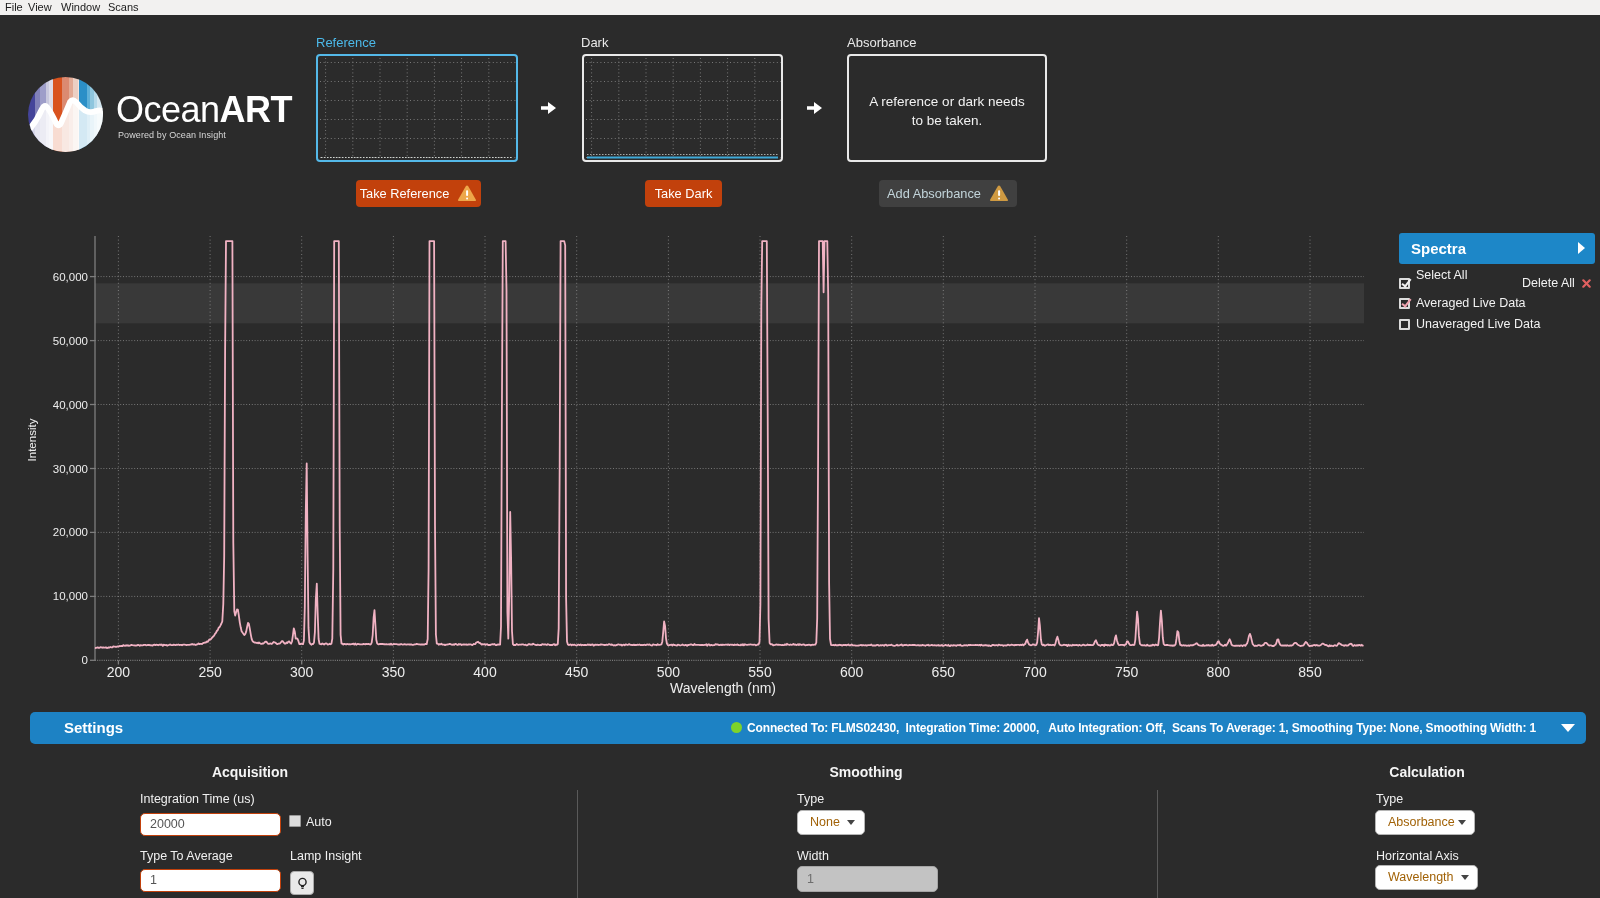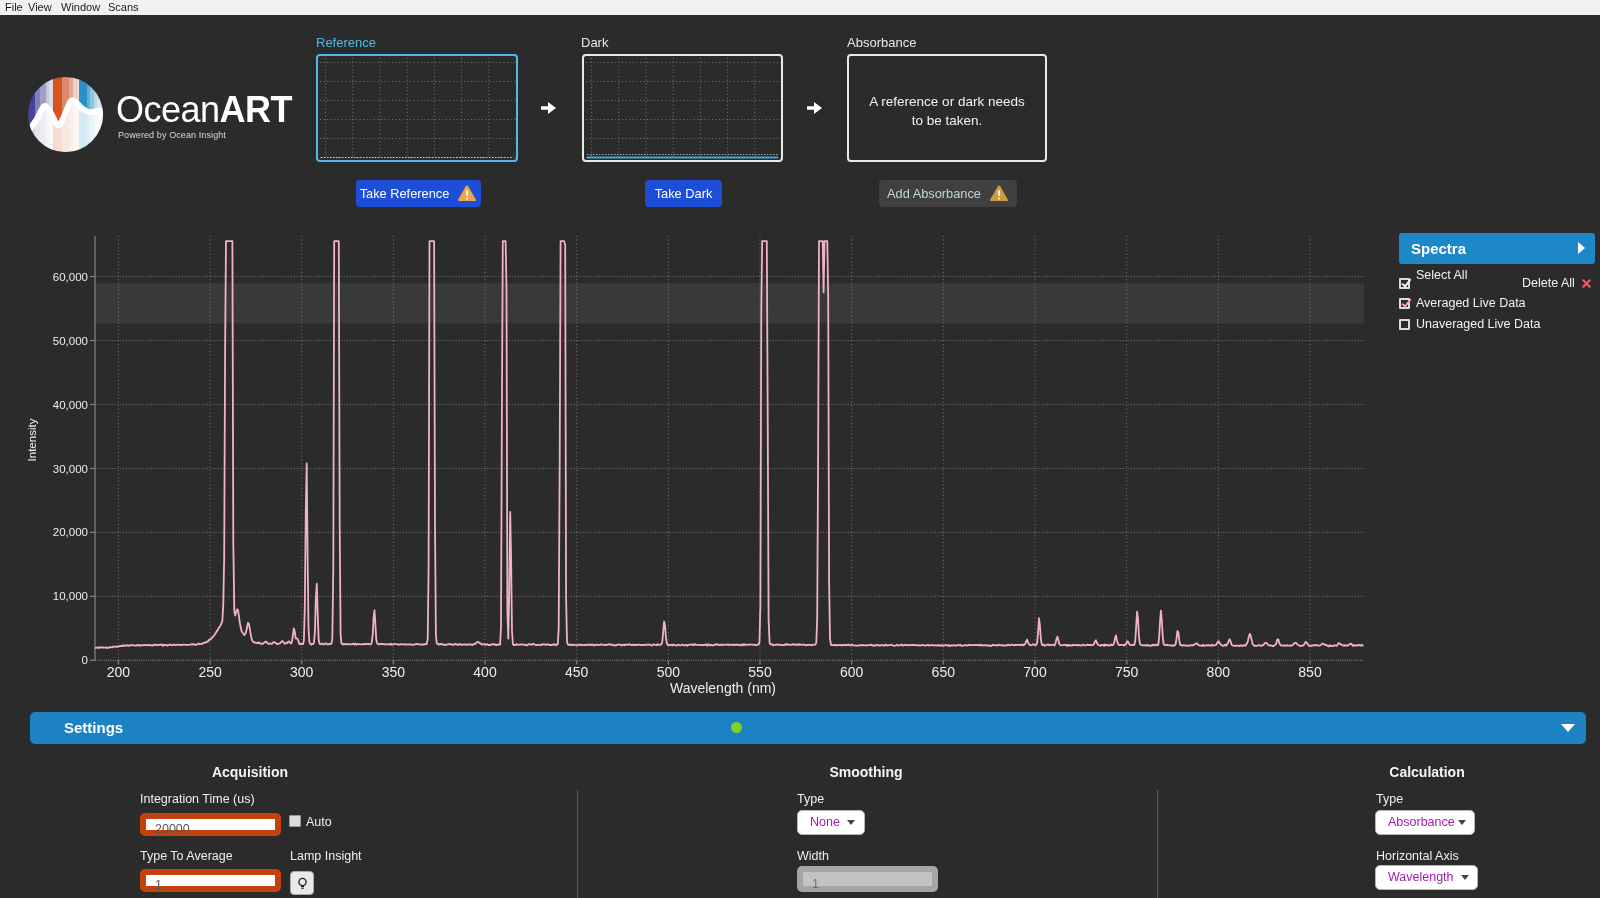--- a/index.html
+++ b/index.html
@@ -1,23 +1,23 @@
 <!DOCTYPE html>
 <html><head><meta charset="utf-8"><style>
 * { margin:0; padding:0; box-sizing:border-box; }
 html,body { width:1600px; height:898px; background:#2b2b2b; font-family:"Liberation Sans",sans-serif; overflow:hidden; position:relative; }
 .abs { position:absolute; }
 .menubar { left:0; top:0; width:1600px; height:15px; background:#f2f1f0; color:#1b1b1b; font-size:11px; }
 .menubar span { position:absolute; top:1px;text-align:center; }
 .paneltitle { font-size:13px; color:#e9e9e9; }
 .panel { border:2px solid #e9e9e9; border-radius:4px; height:108px; }
-.btn { background:#1d4ed8; color:#fff; font-size:12.8px; border-radius:4px; height:27px; display:inline-flex; align-items:center; justify-content:center; white-space:nowrap; }
+.btn { background:#c2410c; color:#fff; font-size:12.8px; border-radius:4px; height:27px; display:inline-flex; align-items:center; justify-content:center; white-space:nowrap; }
 .lbl12 { font-size:12.5px; color:#f0f0f0; }
-.inp { background:#fff; border:6px solid #c2410c; border-radius:5px; width:141px; height:23px; font-size:12.5px; color:#555; line-height:21px; padding-left:9px; }
-.sel { background:#fff; border:1px solid #b5b5b5; border-radius:5px; color:#a21caf; height:25px; font-size:12.5px; line-height:23px; padding-left:12px; }
+.inp { background:#fff; border:1px solid #c2410c; border-radius:5px; width:141px; height:23px; font-size:12.5px; color:#555; line-height:21px; padding-left:9px; }
+.sel { background:#fff; border:1px solid #b5b5b5; border-radius:5px; color:#a16207; height:25px; font-size:12.5px; line-height:23px; padding-left:12px; }
 .caret { position:absolute; width:0; height:0; border-left:4px solid transparent; border-right:4px solid transparent; border-top:5px solid #444; }
 .hdr { font-size:14px; font-weight:bold; color:#f5f5f5; }
 .cb { position:absolute; width:11px; height:11px; border:2px solid #dcdcdc; border-radius:1px; background:transparent; }
 .chk { position:absolute; width:4.5px; height:10px; border-right:2.3px solid #efefef; border-bottom:2.3px solid #efefef; transform:rotate(38deg); left:3px; top:-3.5px; }
 </style></head><body>
 
 <div class="abs menubar">
     <span style="left:5px">File</span>
     <span style="left:28px">View</span>
     <span style="left:61px">Window</span>
@@ -216,20 +216,21 @@
 <div class="abs cb" style="left:1399px;top:298px">
     <span class="chk" style="border-color:#f0a2ae"></span>
   </div>
 <div class="abs" style="left:1416px;top:296px;font-size:12.5px;color:#f2f2f2">Averaged Live Data</div>
 <div class="abs cb" style="left:1399px;top:319px"></div>
 <div class="abs" style="left:1416px;top:317px;font-size:12.5px;color:#f2f2f2">Unaveraged Live Data</div>
 
 <div class="abs" style="left:30px;top:712px;width:1556px;height:32px;background:#1d82c4;border-radius:5px;color:#fff">
   <span style="position:absolute;left:34px;top:7px;font-size:15px;font-weight:bold">Settings</span>
   <span style="position:absolute;left:701px;top:10px;width:11px;height:11px;background:#7ed32b;border-radius:50%"></span>
+  <span style="position:absolute;left:717px;top:9px;font-size:12px;font-weight:bold;white-space:nowrap;letter-spacing:-0.15px">Connected To: FLMS02430,&nbsp; Integration Time: 20000,&nbsp;&nbsp; Auto Integration: Off,&nbsp; Scans To Average: 1, Smoothing Type: None, Smoothing Width: 1</span>
   <span style="position:absolute;right:11px;top:12px;width:0;height:0;border-left:7.5px solid transparent;border-right:7.5px solid transparent;border-top:8.5px solid #fff"></span>
 </div>
 
 <div class="abs hdr" style="left:0;top:764px;width:500px;text-align:center">Acquisition</div>
 <div class="abs hdr" style="left:616px;top:764px;width:500px;text-align:center">Smoothing</div>
 <div class="abs hdr" style="left:1177px;top:764px;width:500px;text-align:center">Calculation</div>
 <div class="abs" style="left:577px;top:790px;width:1px;height:108px;background:#5a5a5a"></div>
 <div class="abs" style="left:1157px;top:790px;width:1px;height:108px;background:#5a5a5a"></div>
 
 <div class="abs lbl12" style="left:140px;top:792px">Integration Time (us)</div>

